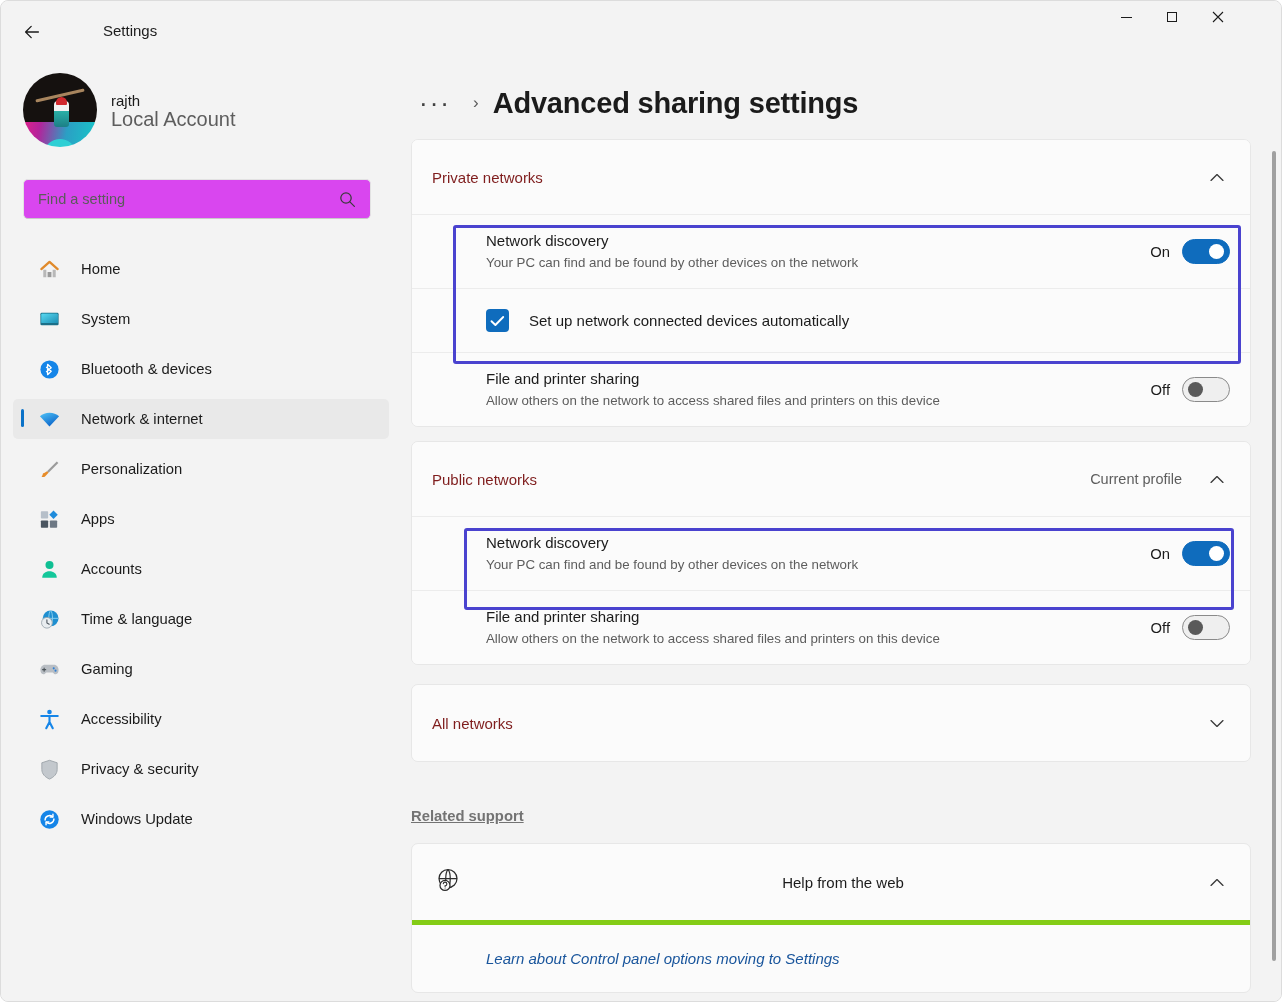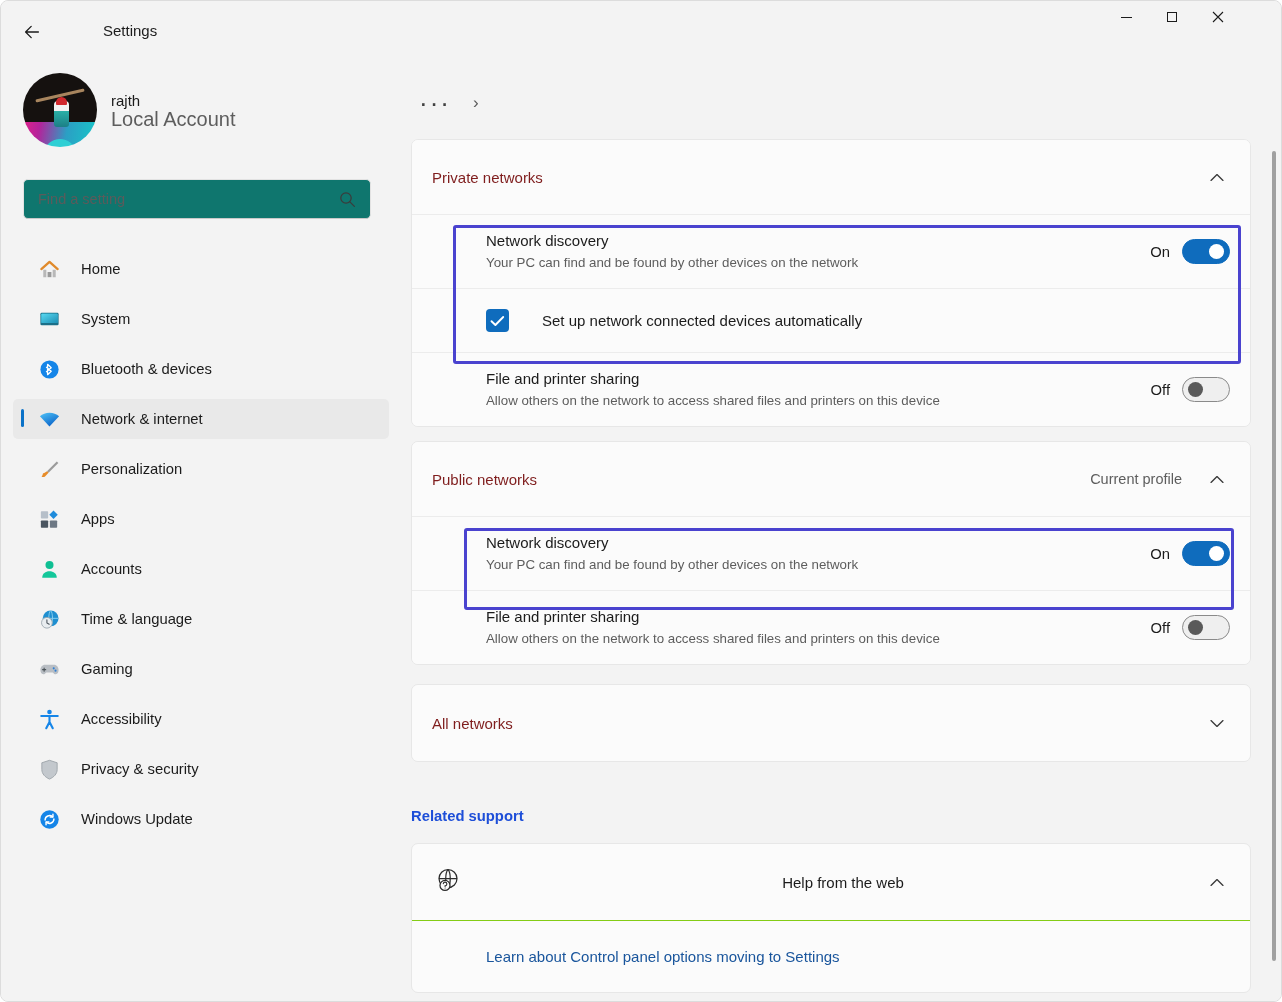--- a/index.html
+++ b/index.html
@@ -127,21 +127,21 @@
     line-height: 19px;
   }
   #account-type {
     font-size: 20px; color: #5d5d5d; line-height: 19px;
   }
 
   #search-box {
     position: absolute;
     left: 22px; top: 116px;
     width: 348px; height: 40px;
-    background: #0f766e;
+    background: #d946ef;
     border: 1px solid #e2e2e2;
     border-bottom-color: #c9c9c9;
     border-radius: 5px;
     display: flex; align-items: center;
     cursor: text;
   }
   #search-input {
     flex: 1;
     border: none; outline: none; background: transparent;
     font-family: "Liberation Sans", sans-serif;
@@ -235,21 +235,21 @@
     display: flex; align-items: center;
     padding: 0 20px 0 74px;
     border-top: 1px solid #ececec;
     background: #fbfbfb;
   }
   .row-text { flex: 1; }
   .row-title { font-size: 15px; color: #1b1b1b; line-height: 20px; }
   .row-sub   { font-size: 13.3px; color: #5d5d5d; line-height: 19px; margin-top: 2px; }
   .row-state { font-size: 14.8px; color: #1b1b1b; margin-right: 12px; }
 
-  .row.checkrow { min-height: 64px; gap: 13px; }
+  .row.checkrow { min-height: 64px; }
 
   
   .toggle {
     width: 48px; height: 25px;
     border-radius: 13px;
     position: relative;
     cursor: pointer;
     flex: none;
   }
   .toggle.on  { background: #0f6cbd; border: 1px solid #0f6cbd; }
@@ -280,37 +280,38 @@
     position: absolute;
     border: 3px solid #4a43cf;
     border-radius: 3px;
     pointer-events: none;
     z-index: 40;
   }
 
   #related-support {
     position: absolute;
     left: 10px; top: 745px;
-    font-size: 14.8px; font-weight: bold; color: #1d4ed8;
+    font-size: 14.8px; font-weight: bold; color: #737373; text-decoration: underline;
   }
 
   .help-row {
     min-height: 76px;
     display: flex; align-items: center;
     padding: 0 20px 0 22px;
     cursor: pointer;
     text-align: center;
   }
   .help-title { font-size: 15px; color: #1b1b1b; flex: 1; margin-left: 20px; }
 
   .link-row {
     min-height: 72px;
     display: flex; align-items: center;
     padding: 0 20px 0 74px;
-    border-top: 1px solid #84cc16;
+    border-top: 5px solid #84cc16;
+    font-style: italic;
   }
   .help-link {
     font-size: 15px; color: #19559c;
     text-decoration: none; cursor: pointer;
   }
 
   
   #scrollbar-track {
     position: absolute;
     right: 4px; top: 88px;
@@ -519,20 +520,21 @@
       </div>
 
     </div>
   </div>
 
   <div id="content">
 
     <div id="breadcrumb">
       <span id="crumb-dots">···</span>
       <span id="crumb-sep">›</span>
+      <span id="page-title">Advanced sharing settings</span>
     </div>
 
     <div class="card" style="top:76px;">
       <div class="section-head">
         <span class="title">Private networks</span>
         <span class="chev">
           <svg width="14" height="9" viewBox="0 0 14 9">
               <path d="M1 7.4 7 1.6l6 5.8" fill="none" stroke="#3a3a3a" stroke-width="1.35" stroke-linecap="round" stroke-linejoin="round"></path>
             </svg>
         </span>

